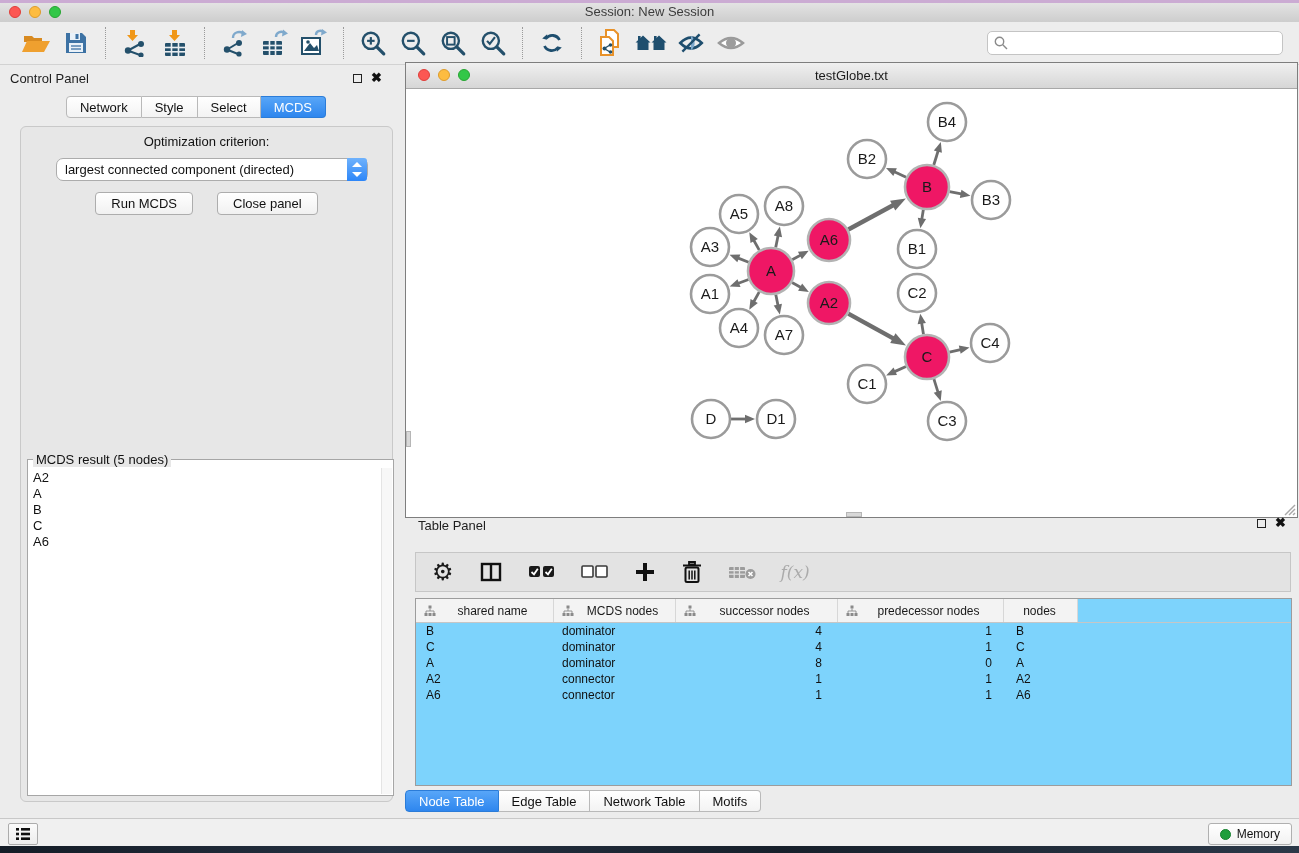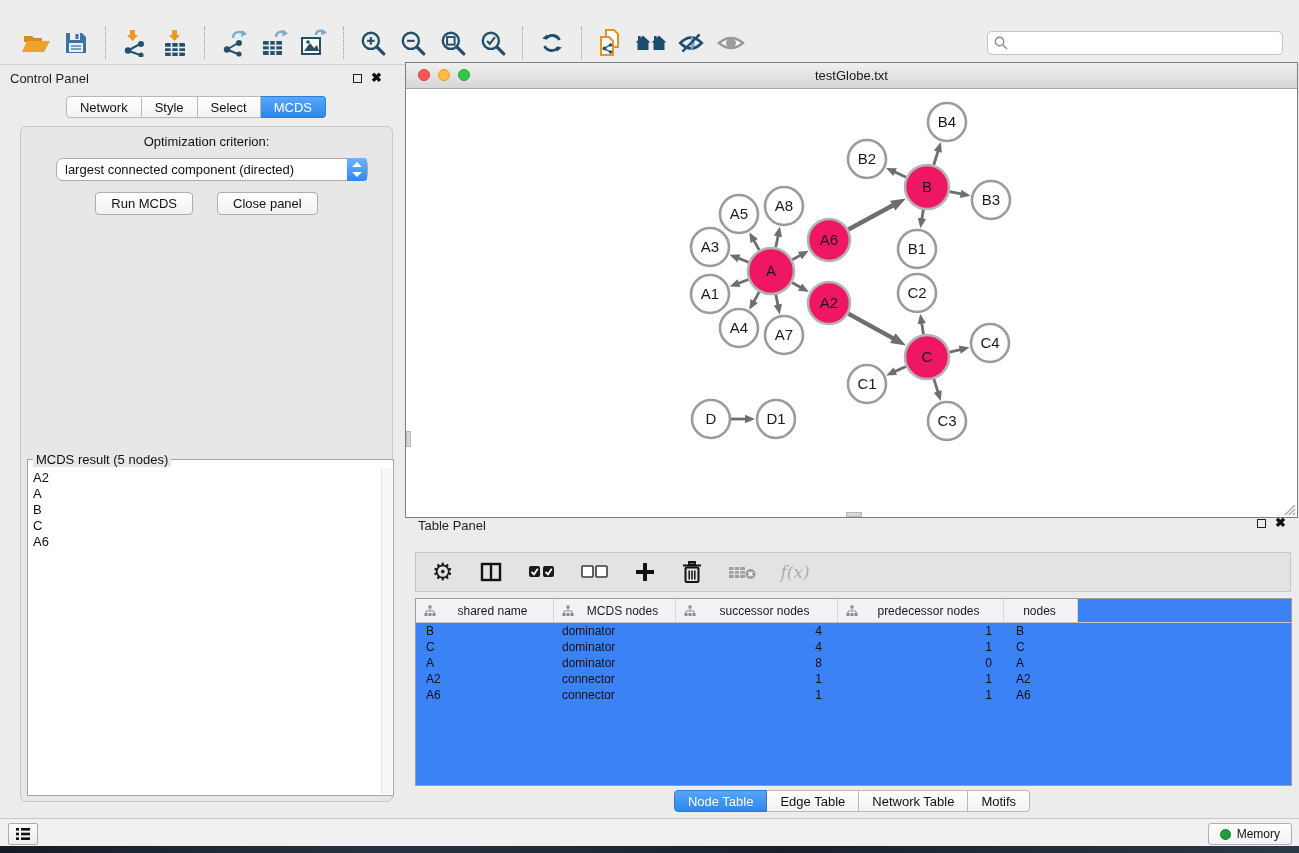--- a/index.html
+++ b/index.html
@@ -77,51 +77,59 @@
 
   
   .table-panel { position:absolute; left:405px; top:518px; width:894px; height:300px; }
   .tp-header { position:relative; height:28px; padding:0 13px; display:flex; align-items:flex-start; }
   .tp-toolbar { position:absolute; left:10px; top:34px; width:876px; height:40px;
     background:#E3E3E3; border:1px solid #C6C6C6; display:flex; align-items:center; padding-left:16px; gap:25px; }
   .tp-ico { display:flex; align-items:center; justify-content:center; }
   .gear-glyph { font-size:24px; color:#1A1A1A; line-height:24px; }
   .fx-label { font-family:"DejaVu Serif", serif; font-style:italic; font-size:17px; color:#ABABAB; }
   .tp-table { position:absolute; left:10px; top:80px; width:877px; height:188px;
-    background:#3b82f6; border:1px solid #9C9C9C; overflow:hidden; }
+    background:#7dd3fc; border:1px solid #9C9C9C; overflow:hidden; }
   .thead { display:flex; height:24px; border-bottom:1px solid #C6C6C6; }
   .th { background:#F3F3F3; border-right:1px solid #D7D7D7; display:flex; align-items:center;
     font-size:12px; color:#1A1A1A; padding-left:8px; gap:6px; }
   .th .lbl { flex:1; text-align:center; padding-right:10px; }
   .c0 { width:138px; } .c1 { width:122px; } .c2 { width:162px; } .c3 { width:166px; } .c4 { width:74px; }
   .trow { display:flex; height:16px; align-items:center; }
   .td { font-size:12px; color:#111; overflow:hidden; white-space:nowrap; }
   .td.c0 { padding-left:10px; } .td.c1 { padding-left:8px; }
   .td.c2 { text-align:right; padding-right:16px; } .td.c3 { text-align:right; padding-right:12px; }
   .td.c4 { padding-left:12px; }
-  .tp-tabs { position:absolute; top:272px; width:100%; display:flex; justify-content:center; }
+  .tp-tabs { position:absolute; top:272px; width:100%; display:flex; justify-content:flex-start; }
 
   
   .statusbar { position:absolute; top:818px; left:0; width:100%; height:28px;
     background:#F0F0F0; border-top:1px solid #C8C8C8; }
   .list-btn { position:absolute; left:8px; top:4px; width:30px; height:22px;
     background:linear-gradient(#FBFBFB,#EDEDED); border:1px solid #ACACAC; border-radius:2px;
     display:flex; align-items:center; justify-content:center; }
   .memory-btn { position:absolute; right:7px; top:4px; height:22px; padding:0 11px;
     background:linear-gradient(#FFFFFF,#F2F2F2); border:1px solid #B0B0B0; border-radius:3px;
     display:flex; align-items:center; gap:6px; font-size:12px; color:#111; }
   .mem-dot { width:11px; height:11px; border-radius:50%; background:#1E9E3C; border:1px solid #15812E; }
   .desktop-strip { position:absolute; top:846px; left:0; width:100%; height:7px;
     background:linear-gradient(90deg,#141C26,#263243 30%,#17202B 60%,#2B3848); }
 </style>
 </head>
 <body>
 
 <div class="app">
 
+  <div class="titlebar">
+    <div class="lights">
+      <span class="light red"></span>
+      <span class="light yellow"></span>
+      <span class="light green"></span>
+    </div>
+    <div class="title">Session: New Session</div>
+  </div>
 
   <div class="toolbar">
     <div class="tbtn">
       <svg width="30" height="24" viewBox="0 0 30 24">
           <path d="M3 5h8l2 2h8v4H3z" fill="#D88A20"></path>
           <path d="M6 10h23l-6 11H1z" fill="#EFA02F"></path>
         </svg>
     </div>
     <div class="tbtn">
       <svg width="26" height="26" viewBox="0 0 26 26">

